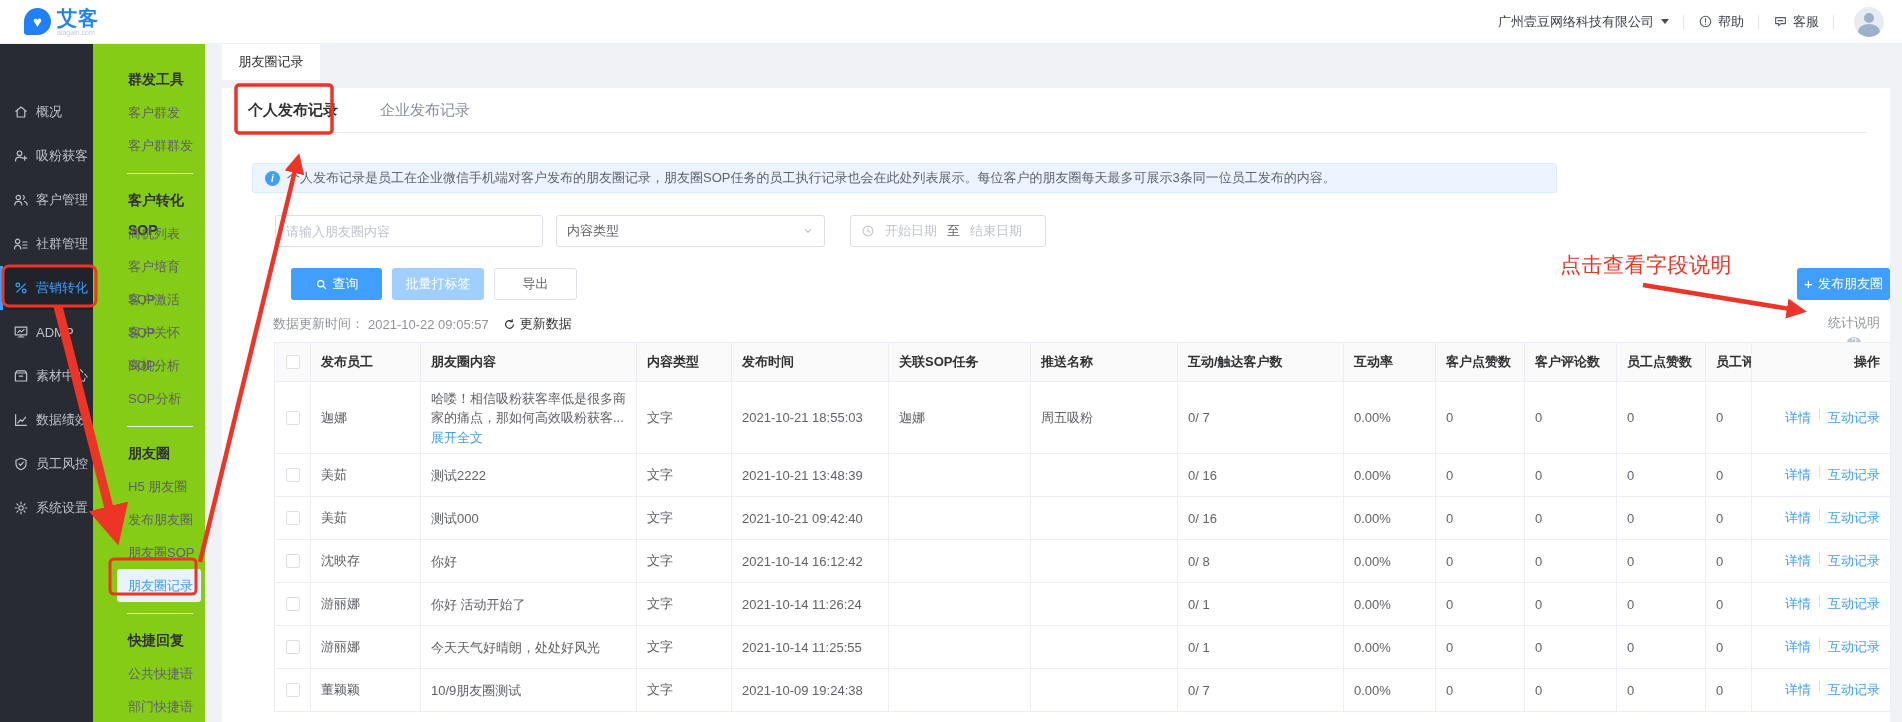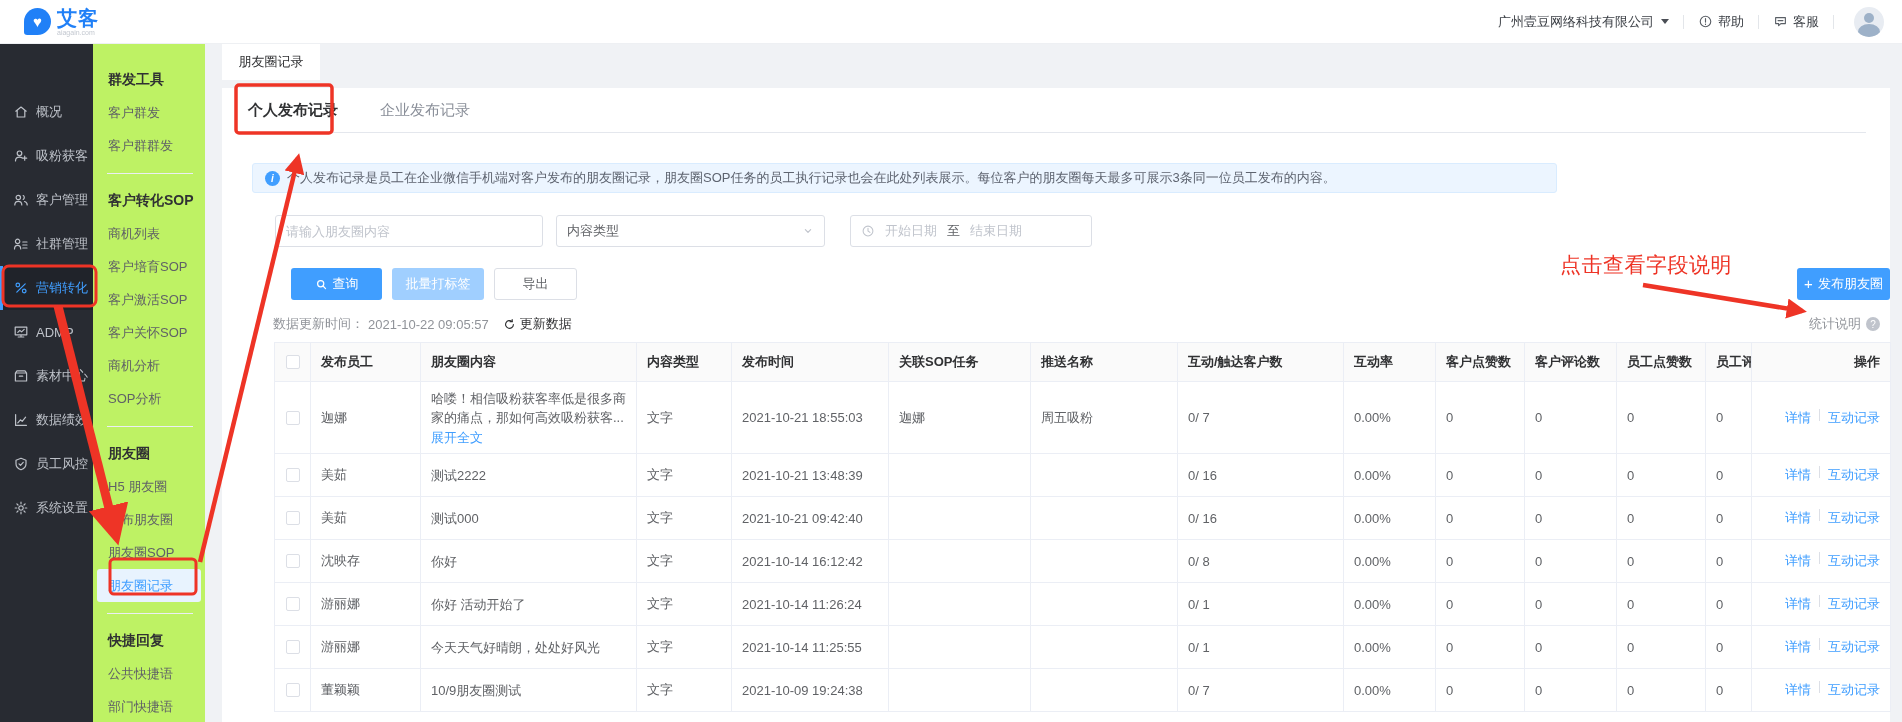--- a/index.html
+++ b/index.html
@@ -23,21 +23,21 @@
   .avatar::after { content:""; position:absolute; left:4px; top:17px; width:22px; height:16px; border-radius:50%; background:#9db1c8; }
 
   
   .sidebar { position:absolute; left:0; top:44px; width:93px; height:678px; background:#282b32; padding-top:46px; z-index:4; }
   .side-item { height:44px; display:flex; align-items:center; gap:7px; padding-left:13px; color:#bdc1c8; font-size:13px; cursor:pointer; position:relative; }
   .side-item .side-icon { width:16px; height:16px; flex:0 0 16px; }
   .side-item.active { color:#409eff; background:#20232a; }
   .side-item.active::before { content:""; position:absolute; left:0; top:0; width:3px; height:100%; background:#409eff; }
 
   
-  .submenu { position:absolute; left:93px; top:44px; width:112px; height:678px; background:#bef264; padding-top:20px; z-index:4; }
+  .submenu { position:absolute; left:93px; top:44px; width:112px; height:678px; background:#84cc16; padding-top:20px; z-index:4;padding-left:20px; }
   .sub-title { height:30px; line-height:30px; padding-left:15px; font-size:14px; font-weight:bold; color:#303133; margin-bottom:2px; }
   .sub-item { height:33px; line-height:33px; padding-left:15px; font-size:13px; color:#606266; cursor:pointer; }
   .sub-item.active { background:#e8f3fe; color:#409eff; margin:0 4px; padding-left:11px; border-radius:3px; }
   .sub-divider { height:1px; background:#ebeef5; margin:11px 12px 11px 14px; }
 
   
   .main { position:absolute; left:205px; top:44px; width:1697px; height:678px; background:#f0f2f5; }
   .pagetab { position:absolute; left:17px; top:0; width:98px; height:36px; background:#fff; font-size:13px; color:#303133; display:flex; align-items:center; justify-content:center; cursor:pointer; }
   .card { position:absolute; left:17px; top:44px; width:1668px; height:634px; background:#fff; }
 
@@ -65,21 +65,21 @@
   .btn-light { background:#a0cfff; color:#fff; }
   .btn-plain { background:#fff; color:#606266; border-color:#dcdfe6; }
   .ico-search { width:13px; height:13px; color:#fff; }
 
   .publish-btn { position:absolute; left:1575px; top:180px; width:93px; height:32px; }
   .plus { font-size:15px; line-height:1; margin-top:-1px; }
 
   .update-line { position:absolute; left:51px; top:226px; height:20px; display:flex; align-items:center; font-size:13px; color:#909399; gap:4px; }
   .refresh-link { display:flex; align-items:center; gap:4px; color:#303133; cursor:pointer; margin-left:10px; }
   .ico-refresh { width:13px; height:13px; color:#303133; }
-  .stats-line { position:absolute; right:10px; top:226px; height:20px; display:flex; align-items:center; gap:5px; font-size:13px; color:#909399; cursor:pointer; }
+  .stats-line { position:absolute; right:10px; top:226px; height:20px; display:flex; align-items:center; gap:5px; font-size:13px; color:#909399; cursor:pointer;flex-direction:column; }
   .q-badge { width:14px; height:14px; border-radius:50%; background:#c0c4cc; color:#fff; font-size:10px; display:flex; align-items:center; justify-content:center; }
 
   
   .tblwrap { position:absolute; left:52px; top:254px; }
   table.tbl { border-collapse:collapse; table-layout:fixed; width:1616px; background:#fff; }
   .tbl th, .tbl td { border:1px solid #ebeef5; padding:0 10px; font-size:13px; text-align:left; overflow:hidden; white-space:nowrap; }
   .tbl th { background:#fafafa; color:#303133; font-weight:bold; height:39px; }
   .tbl td { color:#606266; height:43px; }
   .tbl tr.tall td { height:72px; }
   .cell-content-text { white-space:normal; line-height:19px; }
@@ -241,21 +241,21 @@
         </div>
         <div style="width:13px"></div>
         <div class="f-select" style="width:269px">
           <span class="val">内容类型</span>
           <svg class="chev" viewBox="0 0 16 16" fill="none" stroke="currentColor" stroke-width="1.6" stroke-linecap="round" stroke-linejoin="round">
               <path d="M4.5 6.2 L8 9.8 L11.5 6.2"></path>
             </svg>
         </div>
         <div style="width:12px"></div>
         <div style="width:13px"></div>
-        <div class="f-date" style="width:242px">
+        <div class="f-date" style="width:196px">
           <svg class="ico-clock" viewBox="0 0 16 16" fill="none" stroke="currentColor" stroke-width="1.2" stroke-linecap="round">
               <circle cx="8" cy="8" r="5.6"></circle>
               <path d="M8 4.8 V8 L10.2 9.6"></path>
             </svg>
           <span>开始日期</span>
           <span class="to">至</span>
           <span>结束日期</span>
         </div>
         <div style="width:13px"></div>
       </div>

